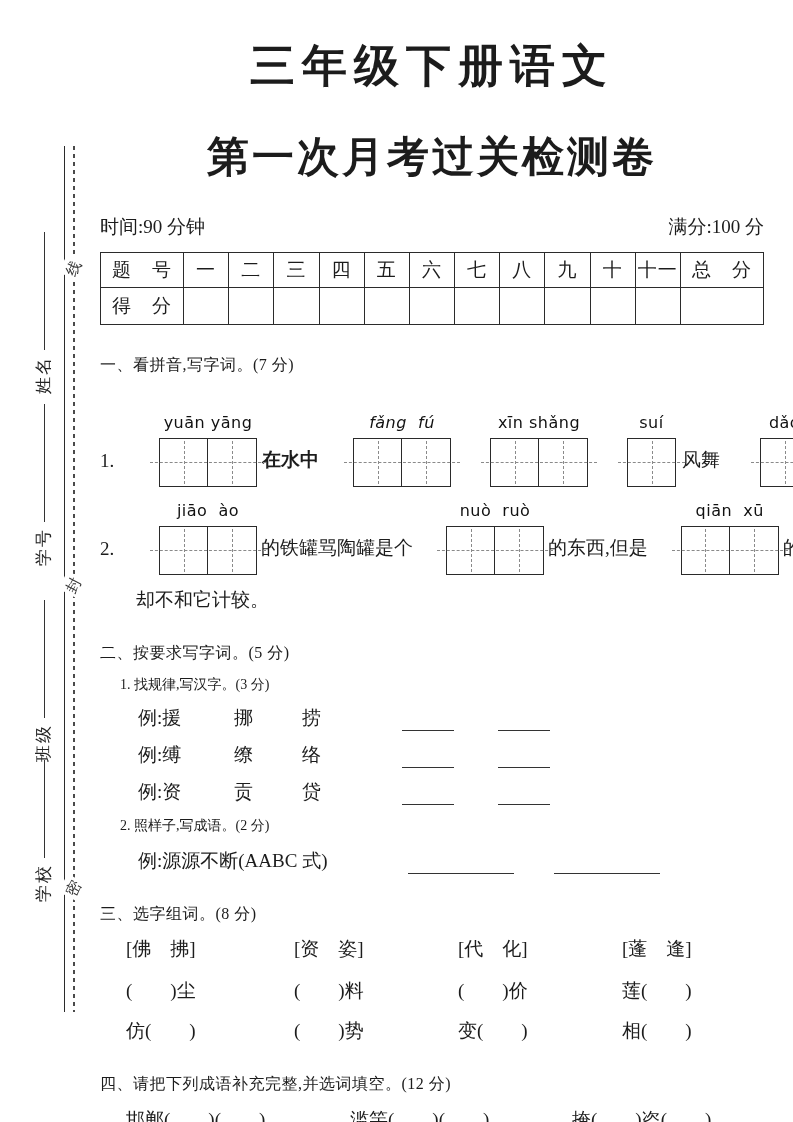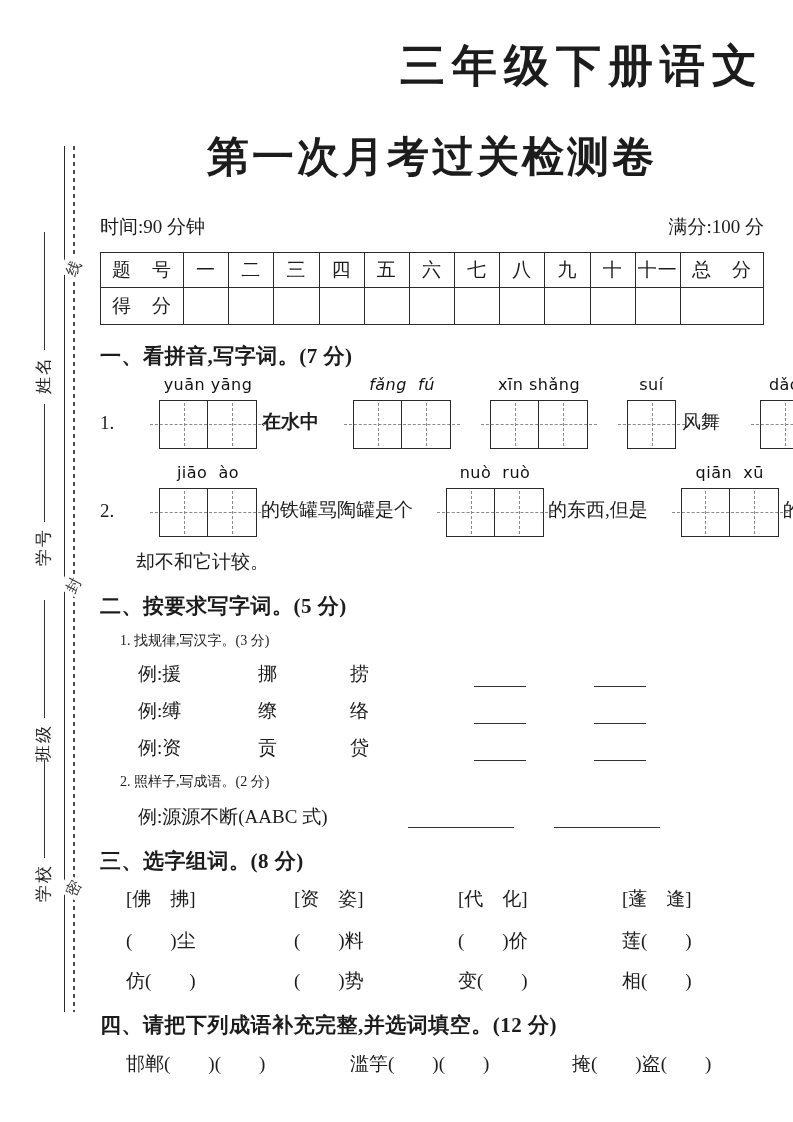--- a/index.html
+++ b/index.html
@@ -28,33 +28,33 @@
   .sfield .fill-line{
     display:inline-block;height:1px;border-bottom:1.4px solid #333;
     vertical-align:4px;margin-left:6px;
   }
   .sf1{left:32px;top:394px;} .sf1 .fill-line{width:118px;}
   .sf2{left:32px;top:566px;} .sf2 .fill-line{width:118px;}
   .sf3{left:32px;top:762px;} .sf3 .fill-line{width:118px;}
   .sf4{left:32px;top:902px;} .sf4 .fill-line{width:98px;}
   
   .content{position:absolute;left:100px;top:42px;width:664px;}
-  .title1{font-size:45px;font-weight:700;text-align:right;letter-spacing:7px;line-height:1.1;}
+  .title1{font-size:45px;font-weight:700;text-align:center;letter-spacing:7px;line-height:1.1;}
   .title2{font-size:42px;font-weight:700;text-align:center;letter-spacing:3px;margin-top:42px;line-height:1.1;}
   .info-row{display:flex;justify-content:space-between;font-size:19px;margin-top:34px;}
   table.score-table{
     border-collapse:collapse;width:100%;margin-top:12px;table-layout:fixed;
   }
   table.score-table td{
     border:1.6px solid #2b2b2b;text-align:center;font-size:19px;
     height:34px;padding:0;letter-spacing:1px;
   }
   table.score-table td.wide{width:82px;}
   table.score-table tr.blank-row td{height:36px;}
-  .sec-heading{font-size:21px;font-weight:700;margin-top:17px;letter-spacing:0.5px;}
+  .sec-heading{font-size:16px;font-weight:400;margin-top:30px;letter-spacing:0.5px;}
   
   .pline{display:flex;align-items:flex-end;margin-top:5px;}
   .pnum{padding-bottom:15px;font-size:19px;width:26px;flex:none;}
   .pt{padding-bottom:14px;font-size:19px;white-space:nowrap;}
   .pg{flex:none;padding-left:29px;}
   .py{
     font-family:"DejaVu Sans",sans-serif;font-size:16px;color:#111;
     text-align:center;height:25px;letter-spacing:0.5px;white-space:pre;
   }
   .boxes{position:relative;display:flex;}
@@ -64,27 +64,27 @@
     content:"";position:absolute;left:50%;top:2px;bottom:2px;
     border-left:1.4px dashed #8a8a8a;
   }
   .hl{
     position:absolute;left:-9px;right:-9px;top:50%;height:0;
     border-top:1.4px dashed #8a8a8a;
   }
   .cont-line{font-size:19px;padding-left:36px;margin-top:12px;}
   
   .sub-item{font-size:14px;padding-left:20px;margin-top:12px;}
-  .exrow{display:flex;align-items:flex-end;padding-left:38px;margin-top:11px;font-size:19px;gap:24px;}
+  .exrow{display:flex;align-items:flex-end;padding-left:38px;margin-top:11px;font-size:19px;}
   .exrow .c0{width:96px;flex:none;}
   .exrow .c1,.exrow .c2{width:68px;flex:none;}
   .blank{display:inline-block;border-bottom:1.6px solid #333;height:22px;flex:none;}
   .blank.short{width:52px;margin-left:32px;}
   .blank.short2{width:52px;margin-left:44px;}
-  .idrow{display:flex;align-items:center;padding-left:38px;margin-top:13px;font-size:19px;}
+  .idrow{display:flex;align-items:flex-end;padding-left:38px;margin-top:13px;font-size:19px;}
   .idrow .c0{width:228px;flex:none;}
   .blank.long{width:106px;margin-left:42px;}
   .blank.long2{width:106px;margin-left:40px;}
   
   .grid4{display:grid;grid-template-columns:168px 164px 164px 1fr;padding-left:26px;margin-top:11px;font-size:19px;}
   
   .grid3{display:grid;grid-template-columns:224px 222px 1fr;padding-left:26px;margin-top:12px;font-size:19px;}
   .cell{white-space:pre;}
 </style>
 </head>
@@ -172,21 +172,21 @@
       </div>
       <span class="pt" style="margin-left:5px;font-weight:bold;">在水中</span>
       <div class="pg" style="margin-left:5px;font-style:italic;">
         <div class="py">fǎng  fú</div>
         <div class="boxes">
             <div class="bx"></div>
             <div class="bx"></div>
             <i class="hl"></i>
           </div>
       </div>
-      <div class="pg" style="margin-left:10px;">
+      <div class="pg" style="margin-left:10px;margin-top:32px;">
         <div class="py">xīn shǎng</div>
         <div class="boxes">
             <div class="bx"></div>
             <div class="bx"></div>
             <i class="hl"></i>
           </div>
       </div>
       <div class="pg" style="margin-left:10px;">
         <div class="py">suí</div>
         <div class="boxes">

